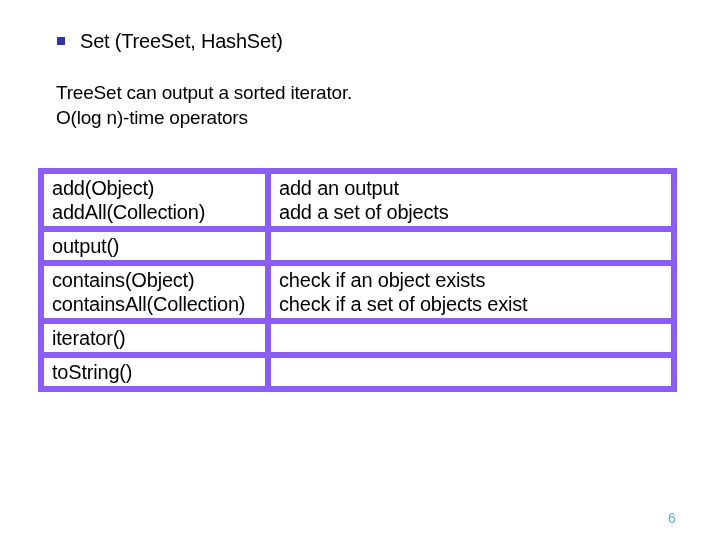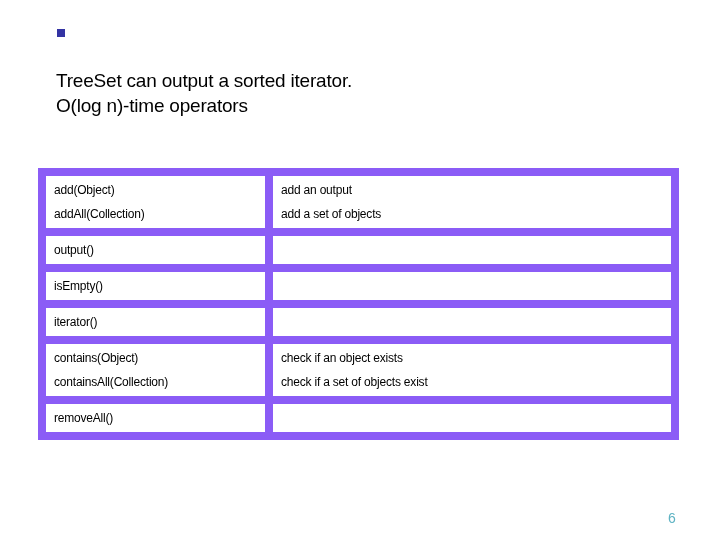--- a/index.html
+++ b/index.html
@@ -26,58 +26,59 @@
     flex: 0 0 auto;
   }
   .bullet-text {
     font-size: 20px;
     line-height: 24px;
     letter-spacing: -0.2px;
   }
   .subtitle {
     position: absolute;
     left: 56px;
-    top: 68px;
+    top: 80px;
     font-size: 19px;
     line-height: 25px;
     letter-spacing: -0.2px;
     white-space: pre-line;
   }
   table.api-table {
     position: absolute;
     left: 38px;
     top: 168px;
     width: 633px;
     border-collapse: collapse;
     table-layout: fixed;
     border: 3px solid #000000;
   }
   table.api-table td {
-    border: 8px solid #8b5cf6;
-    font-size: 12px;
+    border: 6px solid #8b5cf6;
+    font-size: 20px;
     line-height: 24px;
     padding: 2px 8px;
     vertical-align: middle;
     white-space: pre-line;
     letter-spacing: -0.2px;
     overflow: hidden;
   }
   .page-number {
     position: absolute;
     left: 668px;
     top: 510px;
     font-size: 14px;
     color: #5eb3c3;
   }
 </style>
 </head>
 <body>
 
 <div class="bullet-row">
   <span class="bullet-square"></span>
+  <span class="bullet-text">Set (TreeSet, HashSet)</span>
 </div>
 
 <div class="subtitle">TreeSet can output a sorted iterator.
 O(log n)-time operators</div>
 
 <table class="api-table">
   <colgroup>
     <col style="width: 227px;">
     <col style="width: 406px;">
   </colgroup>
@@ -86,33 +87,29 @@
       <td>add(Object)
 addAll(Collection)</td>
       <td>add an output
 add a set of objects</td>
     </tr>
     <tr>
       <td>output()</td>
       <td></td>
     </tr>
     <tr>
-      <td>isEmpty()</td>
-      <td></td>
+      <td>contains(Object)
+containsAll(Collection)</td>
+      <td>check if an object exists
+check if a set of objects exist</td>
     </tr>
     <tr>
       <td>iterator()</td>
       <td></td>
     </tr>
     <tr>
-      <td>contains(Object)
-containsAll(Collection)</td>
-      <td>check if an object exists
-check if a set of objects exist</td>
-    </tr>
-    <tr>
-      <td>removeAll()</td>
+      <td>toString()</td>
       <td></td>
     </tr>
   </tbody>
 </table>
 
 <div class="page-number">6</div>
 
 </body></html>

